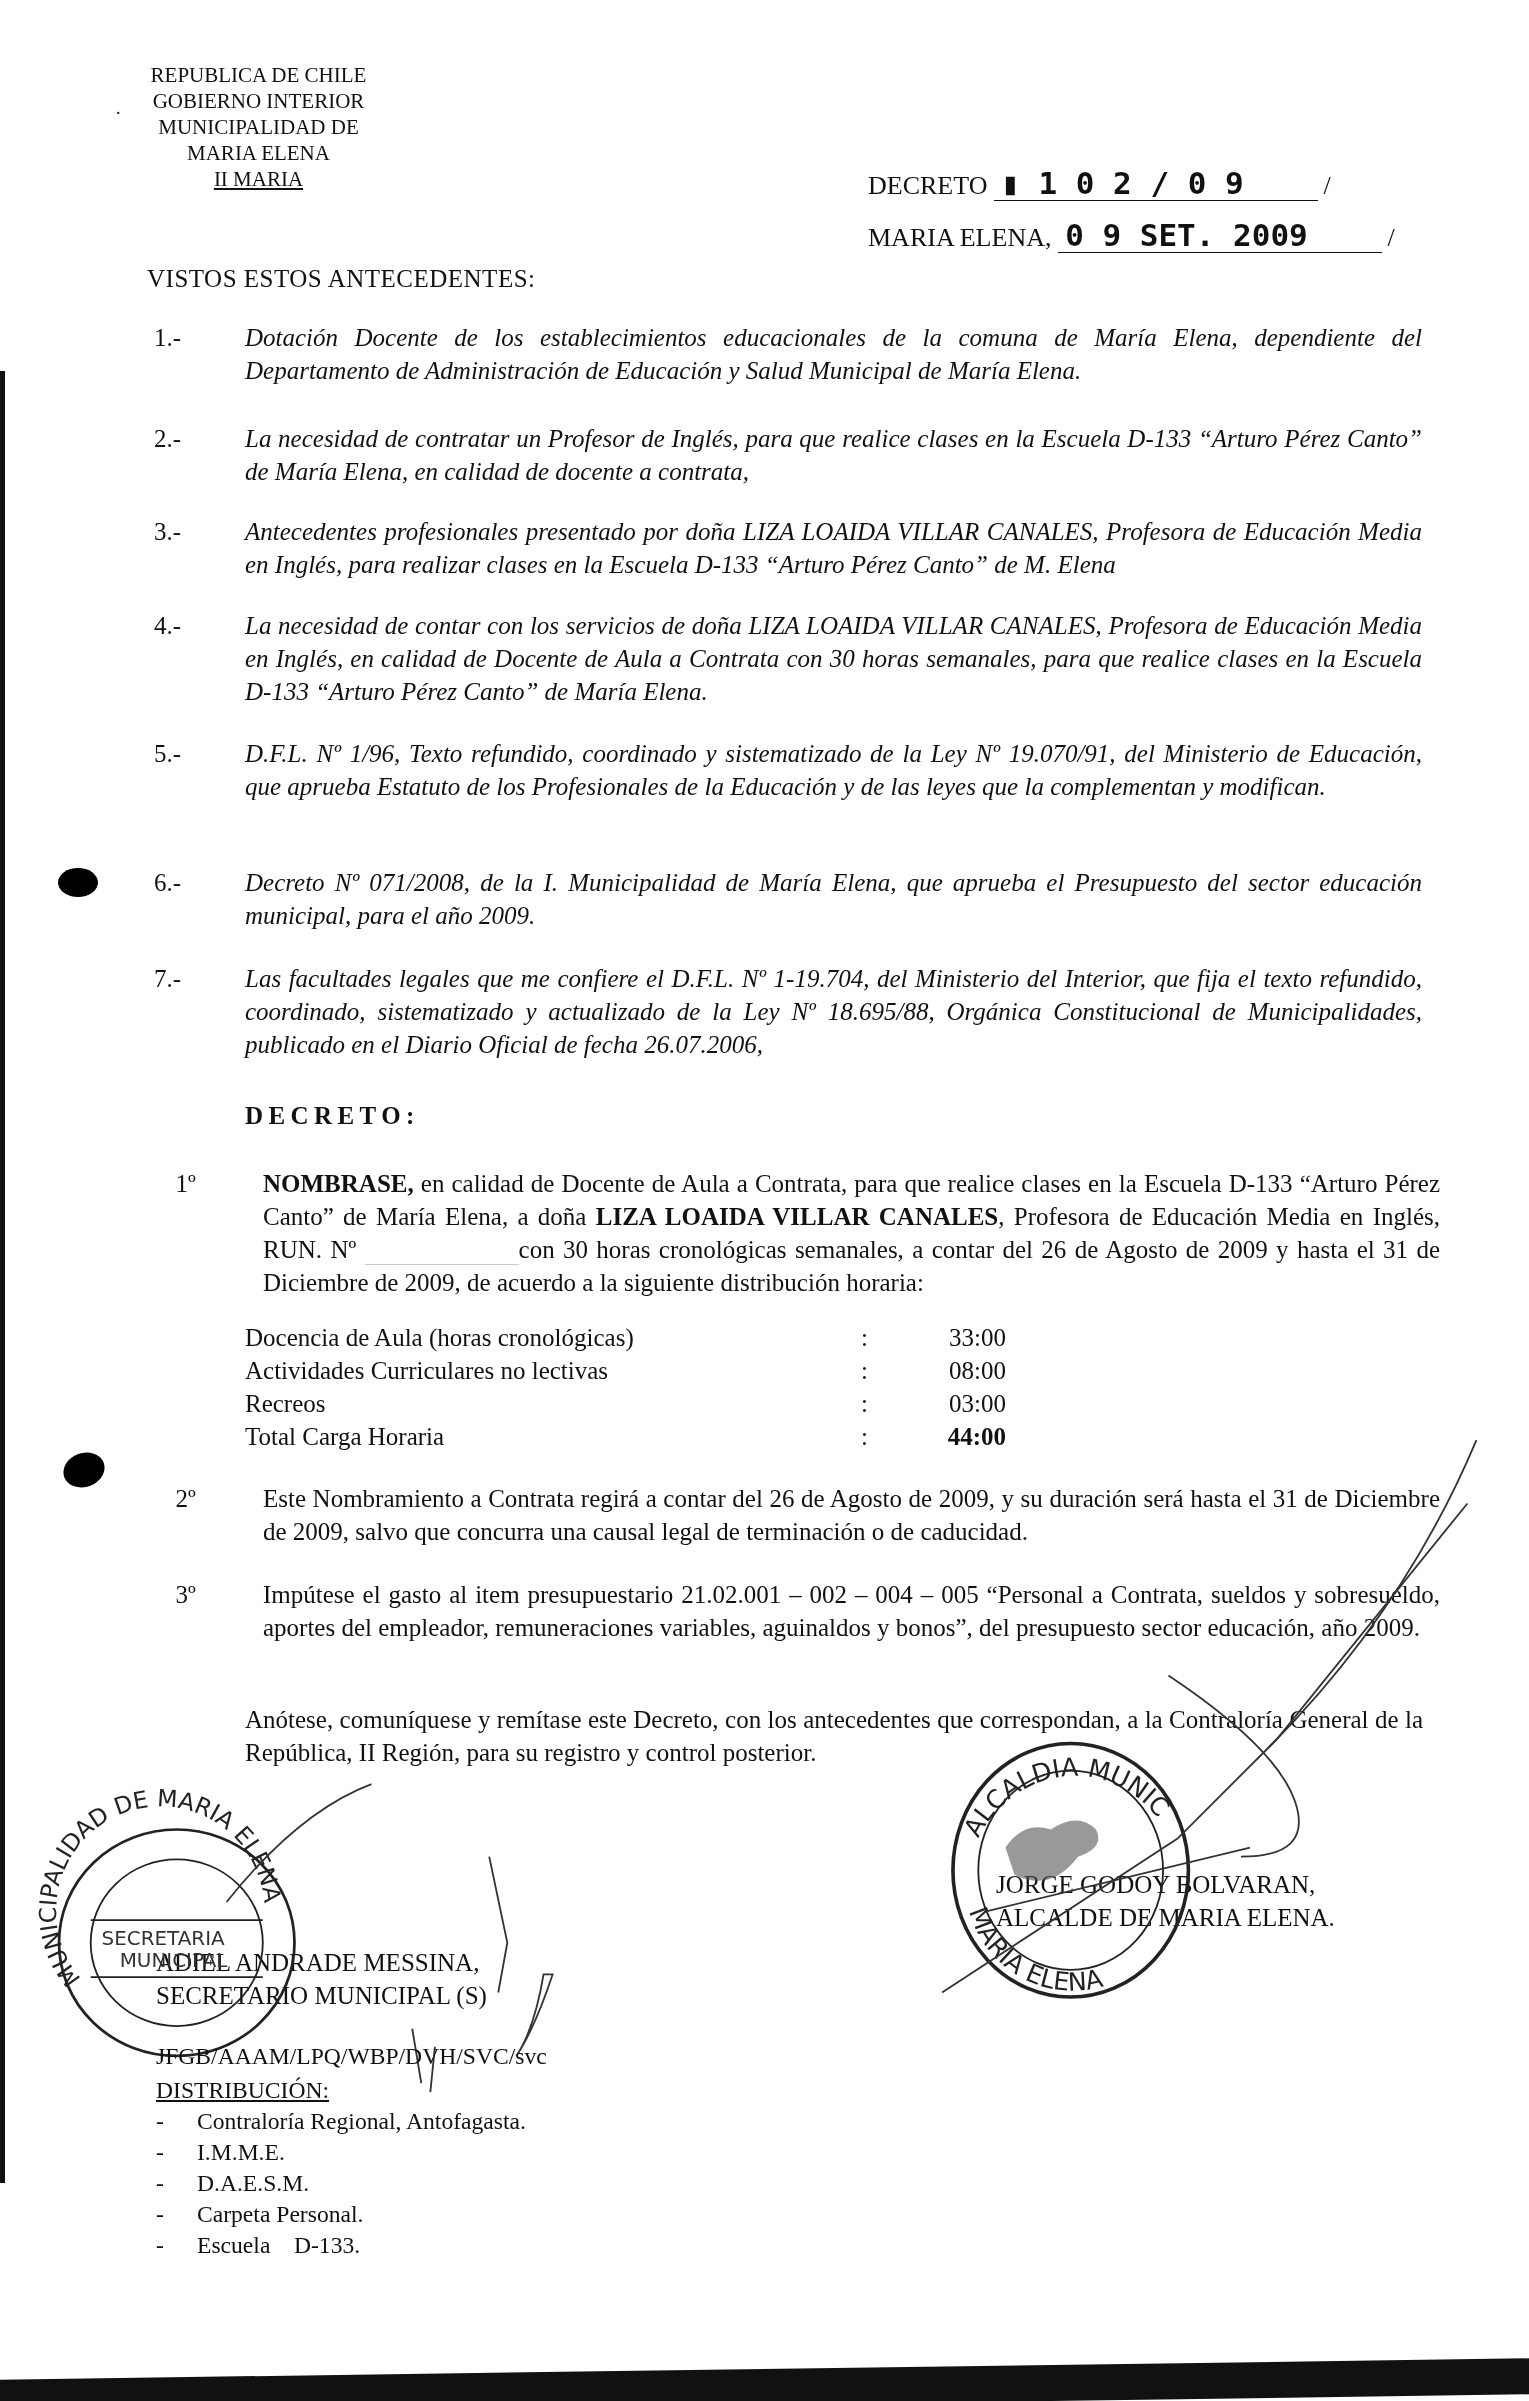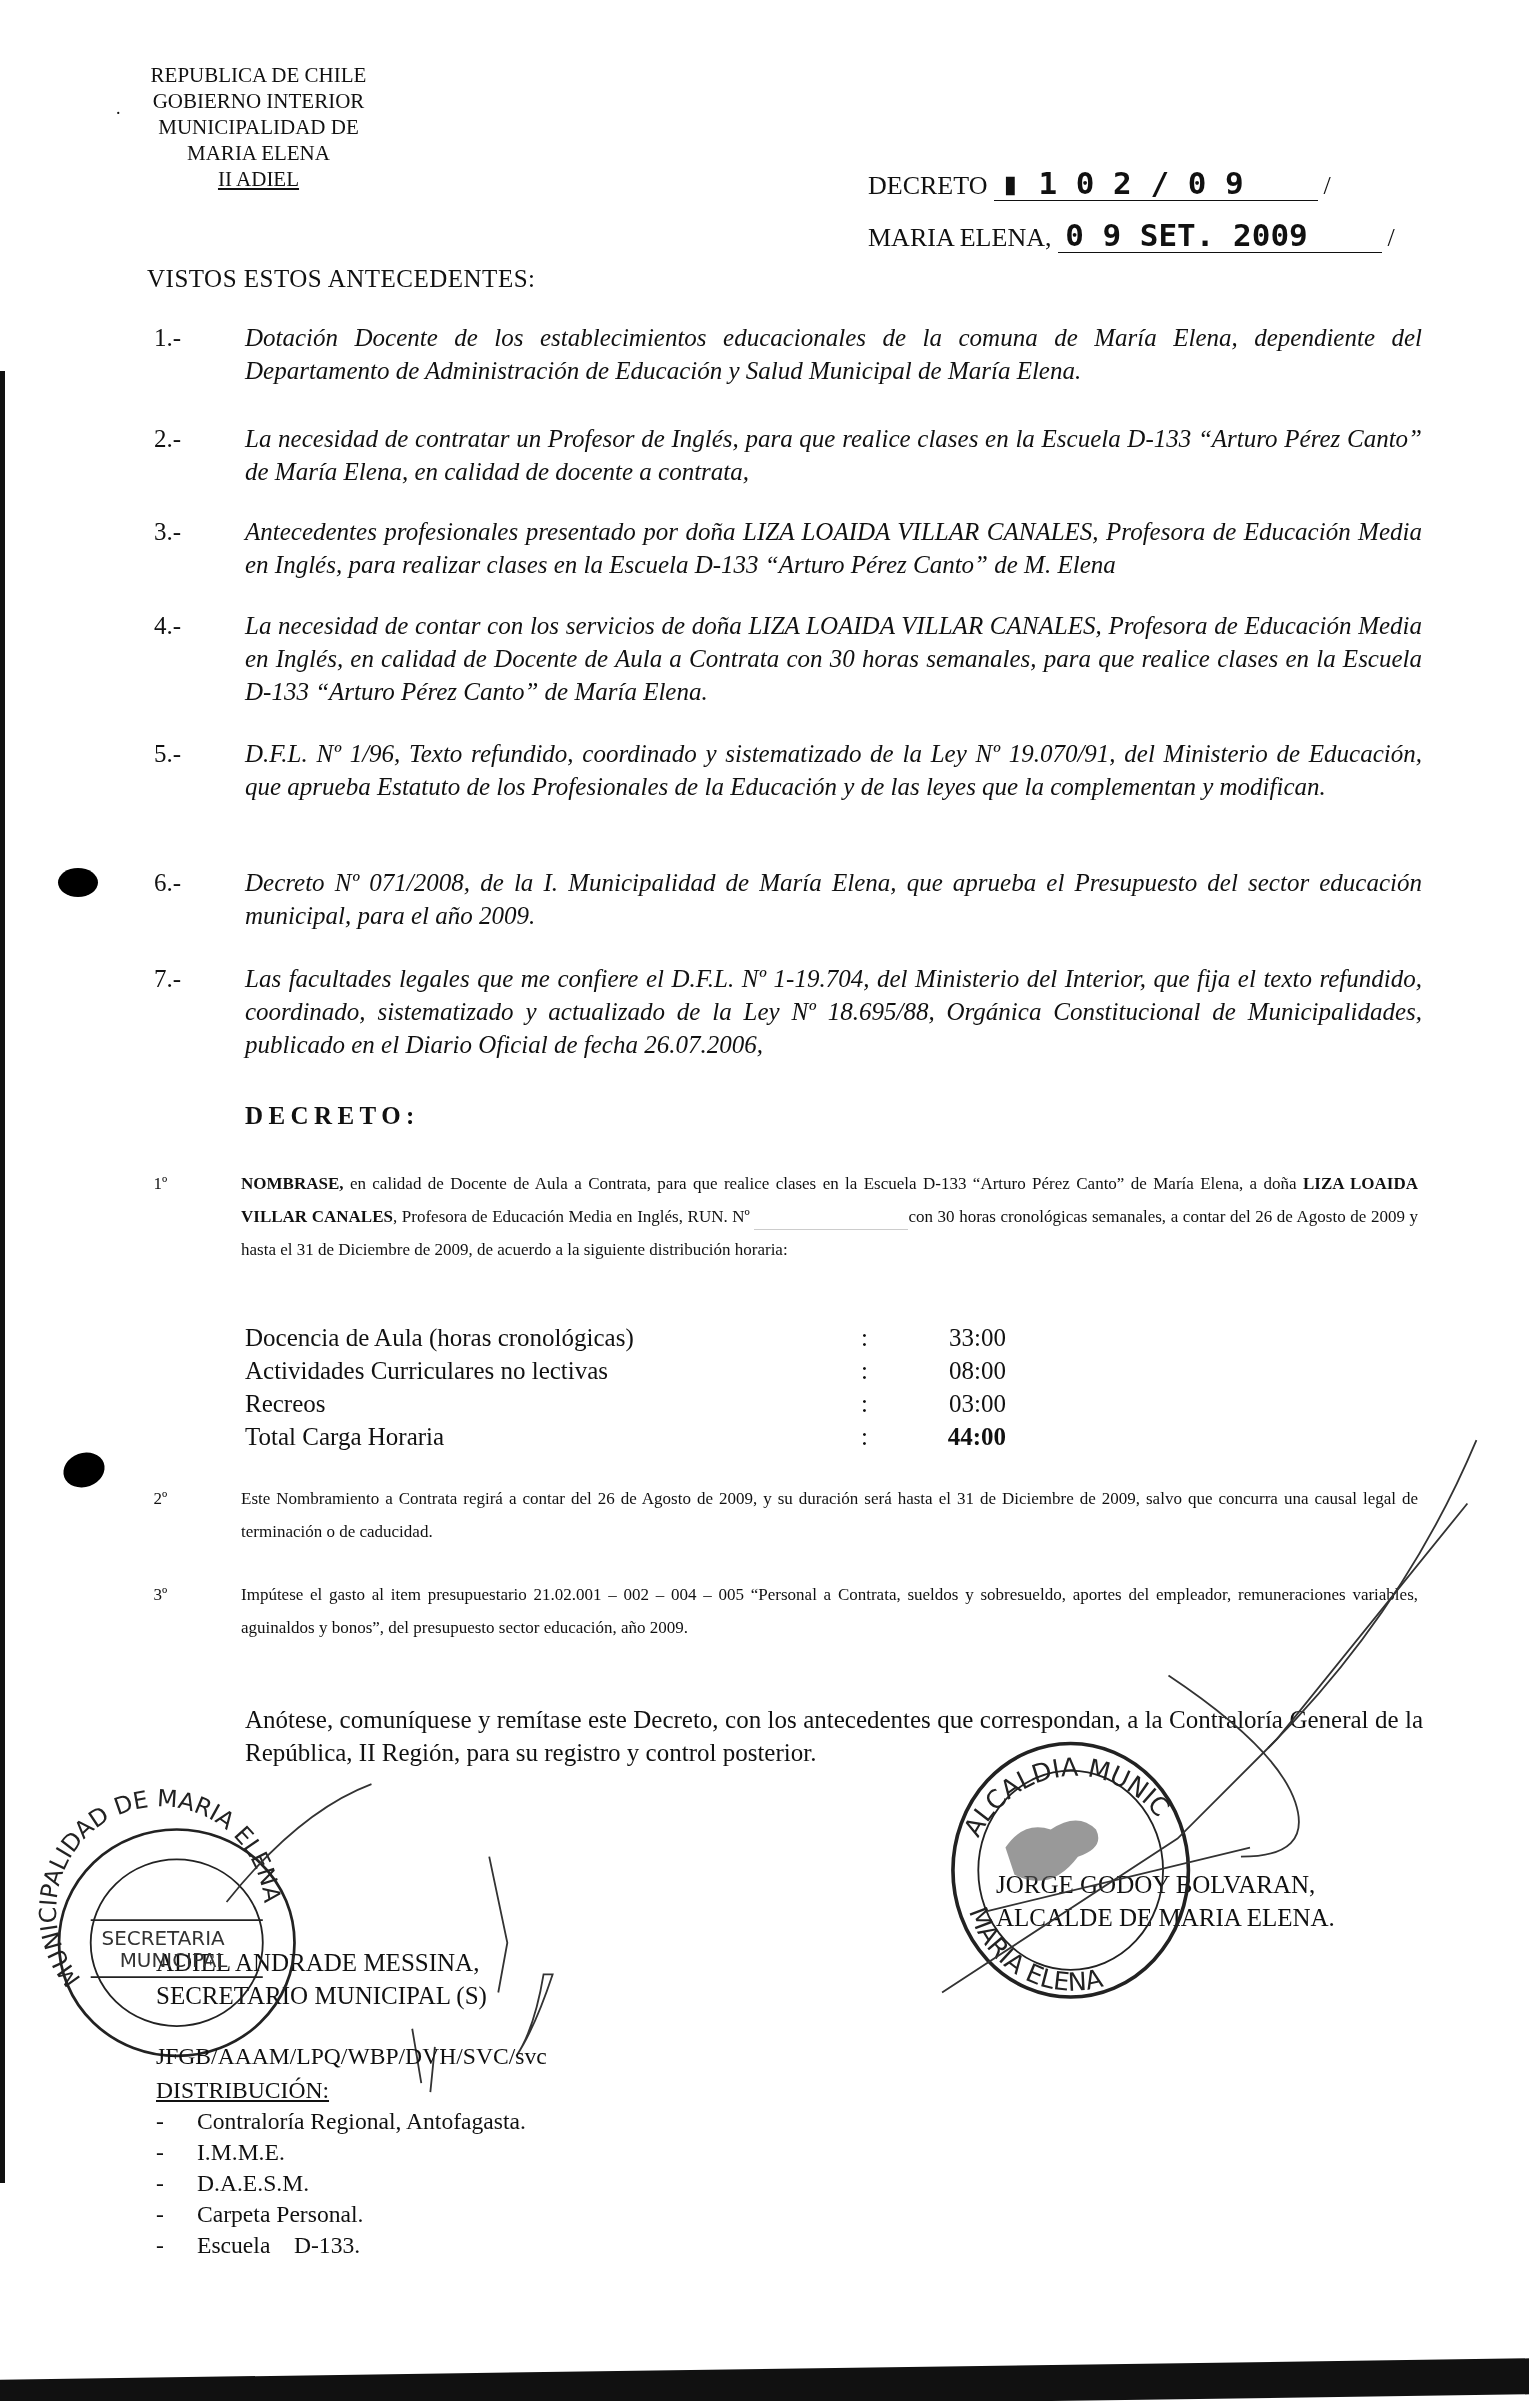--- a/index.html
+++ b/index.html
@@ -19,21 +19,21 @@
       display: inline-block; border-bottom: 1.8px solid #111; vertical-align: bottom;
       font-family: "DejaVu Sans Mono", "Liberation Mono", monospace; font-weight: bold;
       font-size: 31px; line-height: 33px; padding-left: 7.2px;
     }
     .decree-line .slash { margin-left: 5.4px; }
     .vistos { left: 147px; top: 265px; font-size: 25px; letter-spacing: 0.5px; }
     .item { position: absolute; left: 154px; width: 1268px; font-size: 25px; line-height: 33px; }
     .item .num { position: absolute; left: 0; top: 0; width: 82px; }
     .item .text { margin-left: 91px; text-align: justify; font-style: italic; }
     .decreto-title { left: 245px; top: 1102px; font-size: 25px; font-weight: bold; letter-spacing: 5.4px; }
-    .resolve { position: absolute; left: 150px; width: 1268px; font-size: 17px; line-height: 33px; }
+    .resolve { position: absolute; left: 172px; width: 1268px; font-size: 25px; line-height: 33px; }
     .resolve .num { position: absolute; left: 3.6px; top: 0; }
     .resolve .text { margin-left: 91px; text-align: justify; }
     .b { font-weight: bold; }
     .redact { display: inline-block; width: 154px; height: 23.6px; background: #fff; border-bottom: 0.9px solid #ccc; vertical-align: middle; }
     .hours { position: absolute; left: 245px; top: 1321px; font-size: 25px; line-height: 33px; }
     .hours .row { display: flex; }
     .hours .lbl { width: 616px; }
     .hours .col { width: 36px; }
     .hours .val { width: 109px; text-align: right; }
     .hours .total { font-weight: bold; text-decoration-thickness: 1.8px; }
@@ -53,21 +53,21 @@
 <div class="abs left-edge"></div>
 <div class="hole" style="left:58px;top:868px;width:40px;height:29px;"></div>
 <div class="hole" style="left:63px;top:1453px;width:42px;height:34px;transform:rotate(-20deg);"></div>
 
 <div class="abs header-block">
   <span class="bullet-dot">.</span>
   <div>REPUBLICA DE CHILE</div>
   <div>GOBIERNO  INTERIOR</div>
   <div>MUNICIPALIDAD DE</div>
   <div>MARIA ELENA</div>
-  <div class="u">II ADIEL</div>
+  <div class="u">II MARIA</div>
 </div>
 
 <div class="abs decree-line" style="top:167px;">
   <span>DECRETO</span>
   <span class="fill" style="width:317px;">▮ <span>1 0 2 / 0 9</span></span><span class="slash">/</span>
 </div>
 <div class="abs decree-line" style="top:219px;">
   <span>MARIA ELENA,</span>
   <span class="fill" style="width:317px;">0 9  SET.  2009</span><span class="slash">/</span>
 </div>

